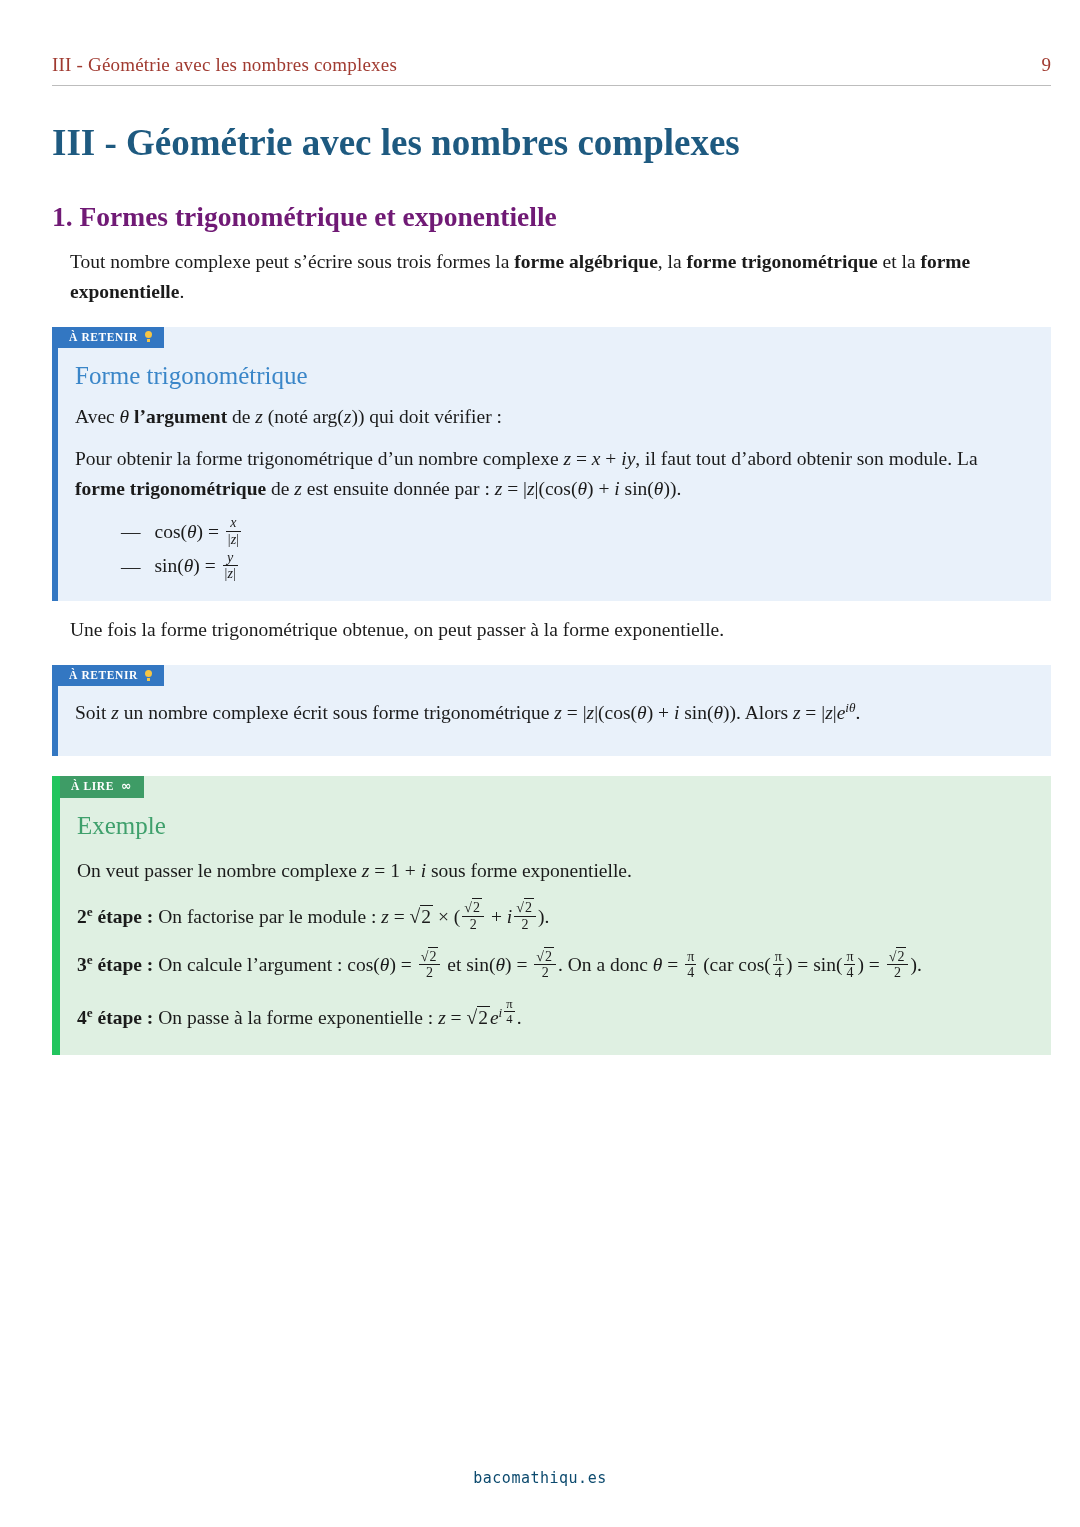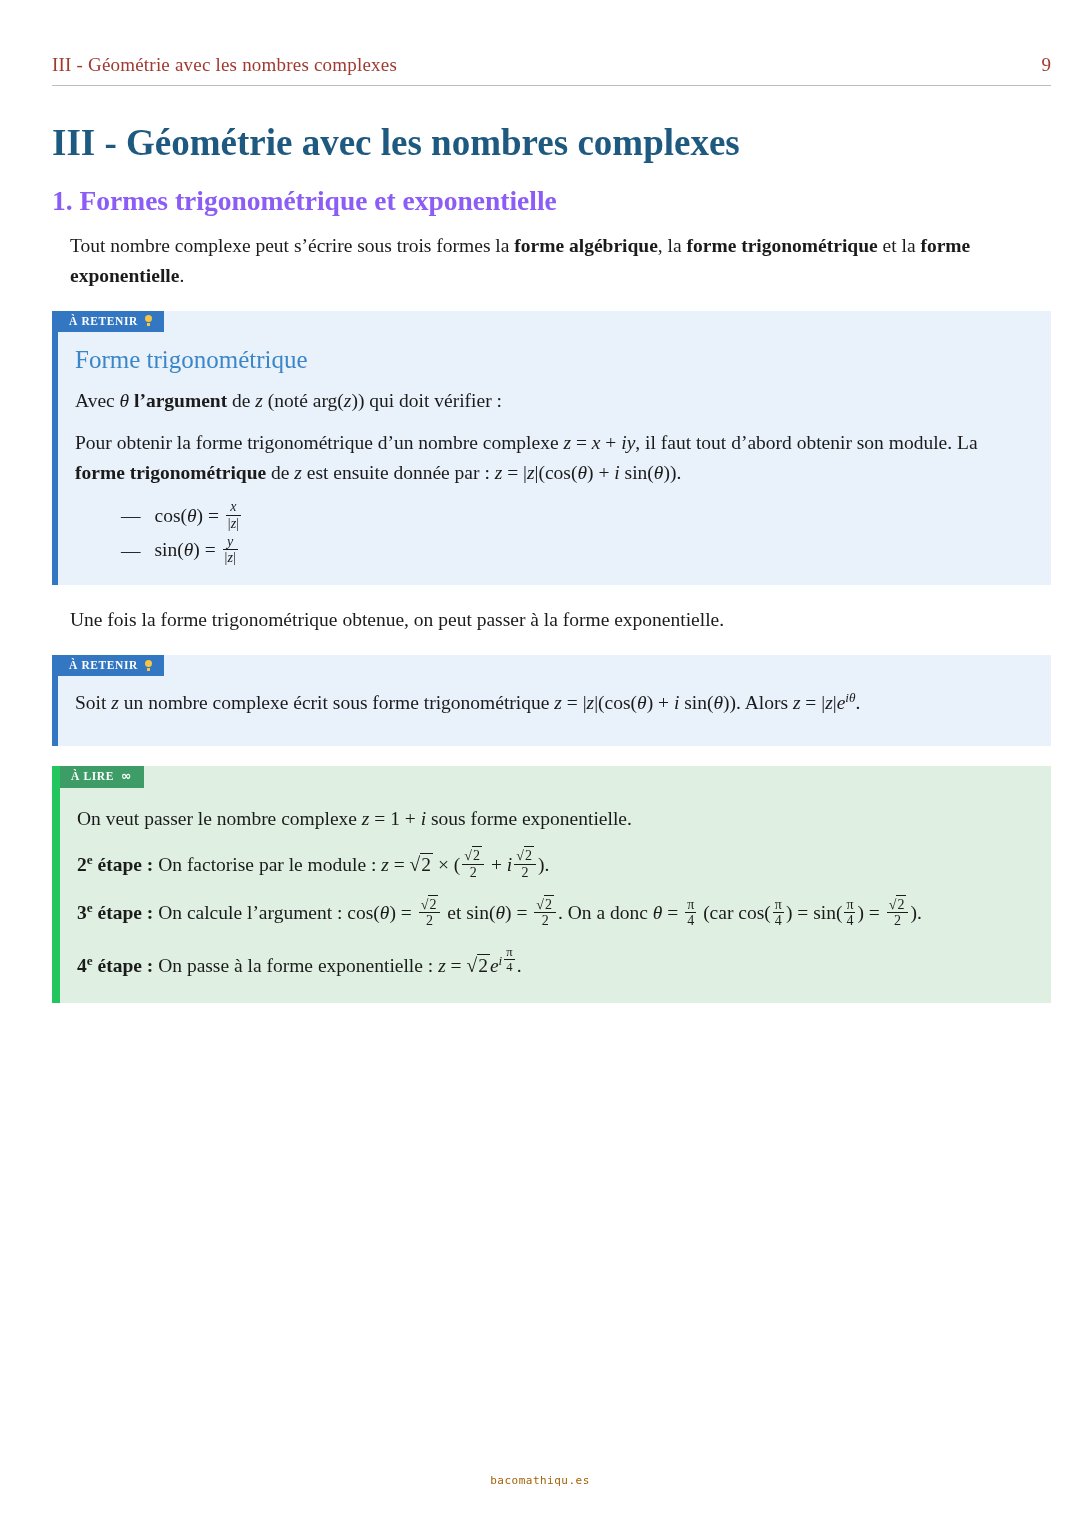--- a/index.html
+++ b/index.html
@@ -11,26 +11,26 @@
   .page{padding:54px 29px 0 52px}
 
   
   .topbar{
     display:flex;justify-content:space-between;align-items:baseline;
     color:#A03A30;font-size:19px;padding-bottom:9px;border-bottom:1px solid #bdbdbd;
   }
   .topbar .crumb{letter-spacing:.2px}
 
   h1{font-size:37px;line-height:1.15;color:#1E5A80;margin:36px 0 0;font-weight:bold}
-  h2{font-size:27.5px;color:#8b5cf6;margin:20px 0 10px;font-weight:bold}
+  h2{font-size:27.5px;color:#701a75;margin:36px 0 10px;font-weight:bold}
 
   p.body{font-size:19.5px;line-height:30px;margin:14px 18px}
 
   
-  .notebox{position:relative;margin:20px 0 20px;padding:0 20px 16px 17px}
+  .notebox{position:relative;margin:20px 0 14px;padding:0 20px 16px 17px}
   .notebox.blue{background:#E9F1FA;border-left:6px solid #3377C2}
   .notebox.green{background:#DFF0E2;border-left:8px solid #22c55e}
   .tag{
     display:inline-flex;align-items:center;gap:7px;color:#fff;font-weight:bold;
     font-size:11.5px;letter-spacing:.6px;padding:4px 12px 5px 11px;margin-left:-17px;
     vertical-align:top;
   }
   .blue .tag{background:#3377C2}
   .green .tag{background:#3E9C66}
   .notebox h3{font-weight:normal;font-size:25px;margin:14px 0 6px}
@@ -58,21 +58,21 @@
   .sqrt .rad{border-top:1.4px solid currentColor;padding:0 2px 0 1px}
 
   
   .bulb{display:inline-block;width:7px}
   .bulb::before{content:"";display:block;width:7px;height:7px;border-radius:50%;background:#F6C544}
   .bulb::after{content:"";display:block;width:3px;height:3px;margin:1px auto 0;background:#F6C544}
   .inf{font-family:"DejaVu Sans",sans-serif;font-size:12.5px;line-height:1;font-style:normal}
 
   footer{
     position:absolute;left:0;right:0;bottom:40px;text-align:center;
-    font-family:"DejaVu Sans Mono",monospace;font-size:11px;color:#a16207;letter-spacing:.5px;
+    font-family:"DejaVu Sans Mono",monospace;font-size:15px;color:#0c4a6e;letter-spacing:.5px;
   }
 </style>
 </head>
 <body>
 
 <div class="page">
 
   <header class="topbar">
     <span class="crumb">III -  Géométrie avec les nombres complexes</span>
     <span>9</span>
@@ -112,20 +112,21 @@
       <span class="bulb"></span>
     </div>
     <p class="body">Soit <i>z</i> un nombre complexe écrit sous forme trigonométrique <i>z</i> = |<i>z</i>|(cos(<i>θ</i>) + <i>i</i> sin(<i>θ</i>)). Alors <i>z</i> = |<i>z</i>|<i>e</i><sup><i>iθ</i></sup>.</p>
   </section>
 
   <section class="notebox green">
     <div class="tag">
       <span>À LIRE</span>
       <span class="inf">∞</span>
     </div>
+    <h3>Exemple</h3>
     <p class="body">On veut passer le nombre complexe <i>z</i> = 1 + <i>i</i> sous forme exponentielle.</p>
     <p class="body"><b>2<sup>e</sup> étape :</b> On factorise par le module : <i>z</i> = <span class="sqrt">√<span class="rad">2</span></span> × (<span class="frac"><span class="fn"><span class="sqrt">√<span class="rad">2</span></span></span><span class="fd">2</span></span> + <i>i</i><span class="frac"><span class="fn"><span class="sqrt">√<span class="rad">2</span></span></span><span class="fd">2</span></span>).</p>
     <p class="body"><b>3<sup>e</sup> étape :</b> On calcule l’argument : cos(<i>θ</i>) = <span class="frac"><span class="fn"><span class="sqrt">√<span class="rad">2</span></span></span><span class="fd">2</span></span> et sin(<i>θ</i>) = <span class="frac"><span class="fn"><span class="sqrt">√<span class="rad">2</span></span></span><span class="fd">2</span></span>. On a donc <i>θ</i> = <span class="frac"><span class="fn">π</span><span class="fd">4</span></span> (car cos(<span class="frac"><span class="fn">π</span><span class="fd">4</span></span>) = sin(<span class="frac"><span class="fn">π</span><span class="fd">4</span></span>) = <span class="frac"><span class="fn"><span class="sqrt">√<span class="rad">2</span></span></span><span class="fd">2</span></span>).</p>
     <p class="body"><b>4<sup>e</sup> étape :</b> On passe à la forme exponentielle : <i>z</i> = <span class="sqrt">√<span class="rad">2</span></span><i>e</i><sup><i>i</i><span class="frac"><span class="fn">π</span><span class="fd">4</span></span></sup>.</p>
   </section>
 
 
 </div>
 
 <footer>

